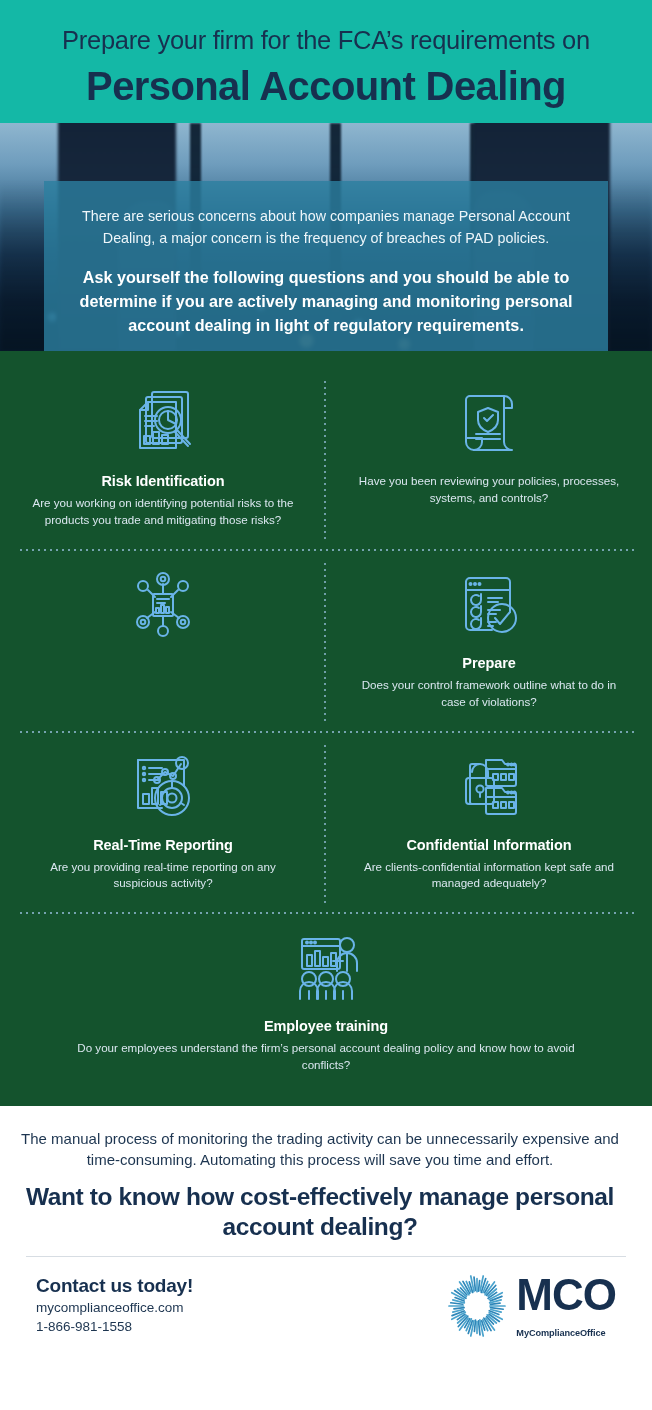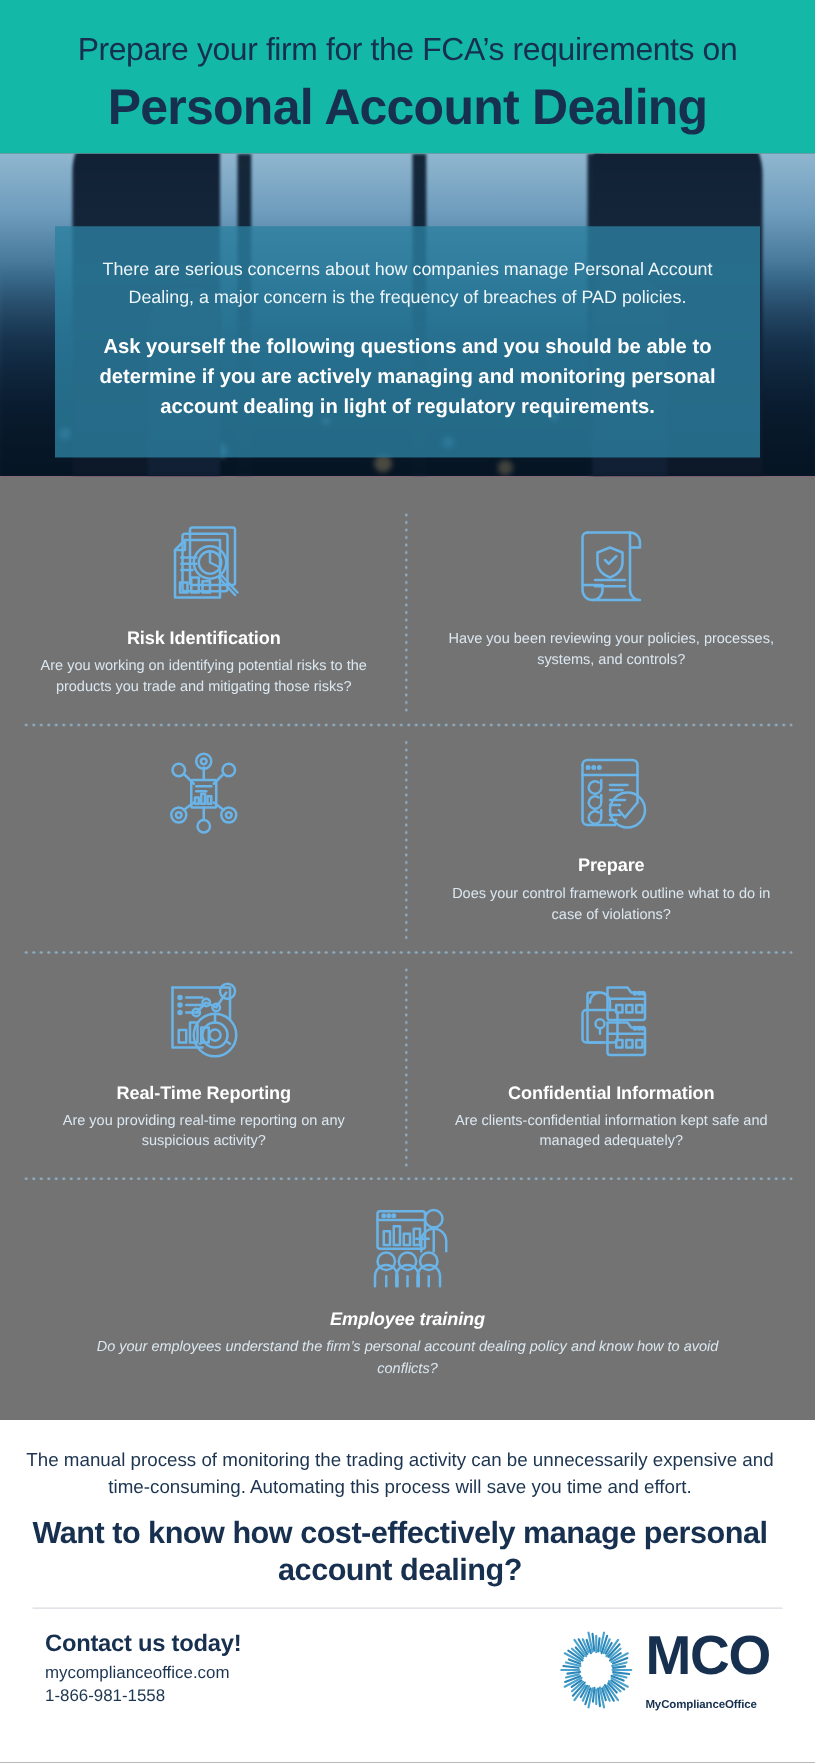--- a/index.html
+++ b/index.html
@@ -31,23 +31,23 @@
     color:#17304f;
     letter-spacing:-0.6px;
     line-height:1.15;
     margin-top:8px;
   }
 
   
   .hero {
     position:relative;
     width:652px;
-    height:258px;
+    height:228px;
     overflow:hidden;
-    background:#be185d;
+    background:#6d28d9;
   }
   .hero-bg { position:absolute; inset:0; }
   .hero-sky {
     position:absolute; inset:0;
     background:
       linear-gradient(180deg,#8fb6cf 0%, #6f9dbd 18%, #3d6f91 38%, #1d3f5e 58%, #0d2238 78%, #081a2c 100%);
   }
   .hero-city {
     position:absolute; left:0; right:0; bottom:0; height:170px;
     background:
@@ -97,21 +97,21 @@
   .hero-bold {
     margin-top:16px;
     font-size:16.2px;
     font-weight:bold;
     line-height:1.48;
     color:#ffffff;
   }
 
   
   .grid {
-    background:#737373;
+    background:#14532d;
     padding:18px 0 22px 0;
   }
   .grid-row {
     display:flex;
     position:relative;
   }
   .grid-row.divider-bottom::after {
     content:"";
     position:absolute;
     left:18px; right:18px; bottom:0;
@@ -128,21 +128,21 @@
   }
   .cell.has-vline::after {
     content:"";
     position:absolute;
     right:0; top:10px; bottom:10px;
     width:2px;
     background-image:radial-gradient(circle, rgba(150,190,220,.7) 0 1px, transparent 1.4px);
     background-size:2px 6px;
     background-repeat:repeat-y;
   }
-  .cell-wide { flex:1 1 100%; padding:14px 60px 10px 60px;font-style:italic; }
+  .cell-wide { flex:1 1 100%; padding:14px 60px 10px 60px; }
   .icon-wrap {
     height:80px;
     display:flex;
     align-items:center;
     justify-content:center;
     margin-bottom:10px;
   }
   .icon-wrap svg { display:block; }
   .cell-title {
     font-size:14.5px;

